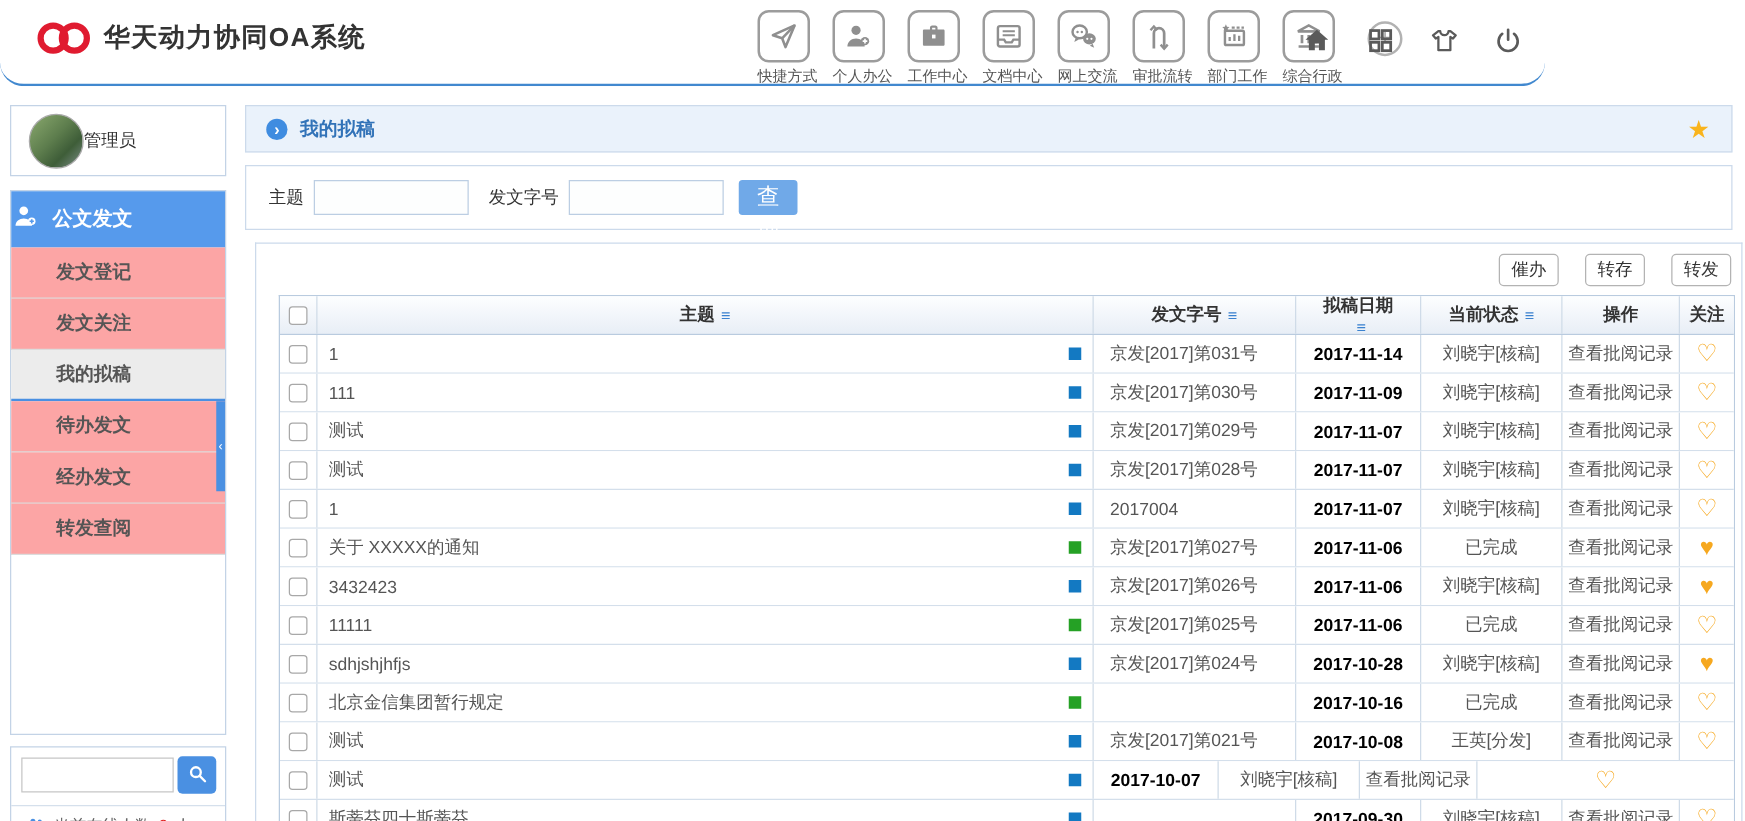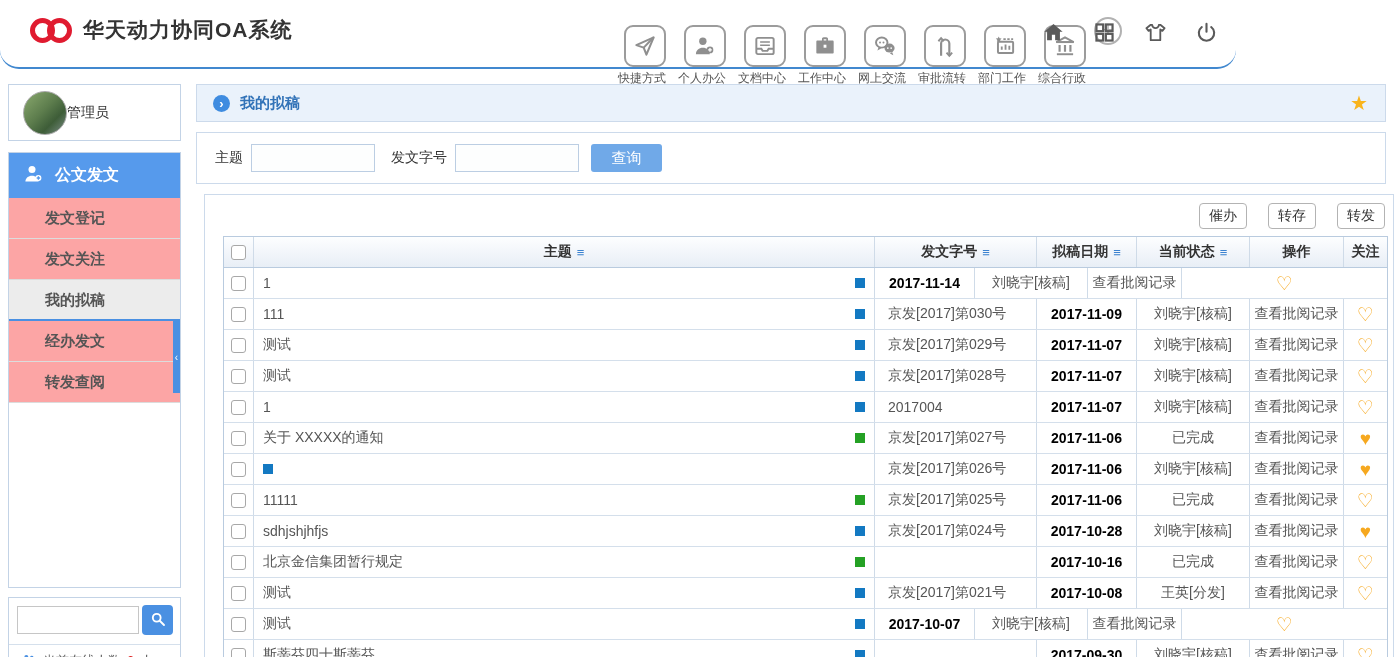--- a/index.html
+++ b/index.html
@@ -6,33 +6,33 @@
   body{width:1396px;height:657px;position:relative;overflow:hidden;background:#fff;
        font-family:"Liberation Sans","DejaVu Sans",sans-serif;}
   
   .topbar{position:absolute;left:0;top:0;width:1236px;height:67px;background:#fff;border-bottom:2px solid #4188cf;border-radius:19px;}
   .logo{position:absolute;left:30px;top:16px;display:flex;align-items:center;gap:11px;}
   .logo-rings{display:flex;align-items:center;}
   .ring{width:15px;height:15px;border:5px solid #e01b30;border-radius:50%;box-sizing:content-box;}
   .ring+.ring{margin-left:-8px;}
   .logo-text{font-size:21px;font-weight:bold;color:#333;letter-spacing:1px;}
   .nav{position:absolute;left:606px;top:8px;display:flex;align-items:flex-start;}
-  .nav-item{width:60px;display:flex;flex-direction:column;align-items:flex-end;gap:3px;cursor:pointer;margin-top:17px;}
+  .nav-item{width:60px;display:flex;flex-direction:column;align-items:flex-start;gap:3px;cursor:pointer;}
   .nav-icon{width:38px;height:38px;border:2px solid #9c9c9c;border-radius:9px;display:flex;align-items:center;justify-content:center;background:#fff;}
   .nav-icon svg{width:26px;height:26px;}
   .nav-label{font-size:12px;color:#555;white-space:nowrap;}
   .add-btn{width:24px;height:24px;border:2px solid #b2b2b2;border-radius:50%;color:#a8a8a8;font-size:18px;line-height:22px;text-align:center;margin:9px 0 0 8px;cursor:pointer;}
   .top-right{position:absolute;right:18px;top:21px;display:flex;gap:28px;align-items:center;}
   .top-right svg{width:23px;height:23px;cursor:pointer;}
   
   .user-card{position:absolute;left:8px;top:84px;width:173px;height:57px;border:1px solid #c3d3e6;background:#fff;display:flex;align-items:center;box-sizing:border-box;}
   .avatar{width:42px;height:42px;border-radius:50%;margin-left:14px;background:linear-gradient(135deg,#8aa96e 0%,#5d7d4d 45%,#3e5d38 70%,#7d8f89 100%);border:1px solid #aaa;}
   .user-name{font-size:14px;color:#333;}
   .menu-panel{position:absolute;left:8px;top:152px;width:173px;height:436px;border:1px solid #c3d3e6;background:#fff;box-sizing:border-box;}
-  .section-header{height:45px;background:#569aec;display:flex;align-items:center;color:#fff;font-size:16px;font-weight:bold;gap:9px;padding-left:13px;}
+  .section-header{height:45px;background:#569aec;display:flex;align-items:center;color:#fff;font-size:16px;font-weight:bold;gap:9px;}
   .section-header svg{width:24px;height:24px;}
   .menu-item{height:40px;line-height:40px;padding-left:36px;font-size:15px;font-weight:bold;color:#555;border-bottom:1px solid #dcdcdc;cursor:pointer;background:#fca5a5;}
   .menu-item.selected{background:#ececec;border-bottom:2px solid #4a90e2;height:39px;line-height:39px;}
   .scroll-thumb{position:absolute;right:0;top:168px;width:7px;height:72px;background:#4a90e2;display:flex;align-items:center;justify-content:center;color:#fff;font-size:10px;cursor:pointer;}
   .search-panel{position:absolute;left:8px;top:597px;width:173px;height:70px;border:1px solid #c3d3e6;background:#fff;box-sizing:border-box;}
   .side-search-row{display:flex;padding:7px 7px 0 8px;align-items:center;}
   .side-search-input{flex:1;height:26px;border:1px solid #c6c6c6;outline:none;min-width:0;font-size:13px;padding:0 4px;}
   .side-search-btn{width:31px;height:30px;background:#4a90e2;border:none;border-radius:4px;margin-left:3px;display:flex;align-items:center;justify-content:center;cursor:pointer;}
   .side-search-btn svg{width:18px;height:18px;}
   .online-row{margin-top:9px;border-top:1px solid #d5e0ec;padding:6px 0 0 12px;display:flex;align-items:center;gap:6px;font-size:13px;color:#666;}
@@ -40,32 +40,32 @@
   .online-count{color:#e02020;}
   
   .breadcrumb{position:absolute;left:196px;top:84px;width:1190px;height:38px;background:#eaf2fb;border:1px solid #ccdaeb;display:flex;align-items:center;box-sizing:border-box;}
   .crumb-icon{width:17px;height:17px;border-radius:50%;background:#3f8ce0;color:#fff;font-size:13px;font-weight:bold;display:flex;align-items:center;justify-content:center;margin-left:16px;line-height:1;}
   .crumb-title{margin-left:10px;font-size:15px;color:#3273b8;font-weight:bold;}
   .star{margin-left:auto;margin-right:17px;color:#f9b41c;font-size:20px;cursor:pointer;}
   .filter-panel{position:absolute;left:196px;top:132px;width:1190px;height:52px;background:#fff;border:1px solid #ccdaeb;display:flex;align-items:center;box-sizing:border-box;}
   .f-label{font-size:14px;color:#333;}
   .ml18{margin-left:18px;} .ml16{margin-left:16px;}
   .f-input{width:114px;height:26px;border:1px solid #bccee3;background:#fdfefe;margin-left:8px;outline:none;font-size:13px;padding:0 4px;}
-  .query-btn{margin-left:12px;width:71px;height:28px;background:#70a9e8;border:none;border-radius:3px;color:#fff;font-size:15px;cursor:pointer;}
+  .query-btn{margin-left:12px;width:47px;height:28px;background:#70a9e8;border:none;border-radius:3px;color:#fff;font-size:18px;cursor:pointer;}
   .content-panel{position:absolute;left:204px;top:194px;width:1190px;height:566px;background:#fff;border:1px solid #ccdaeb;border-bottom:none;box-sizing:border-box;}
   .action-row{position:absolute;top:8px;right:8px;display:flex;gap:21px;}
   .action-btn{min-width:48px;height:26px;border:1px solid #b3b3b3;border-radius:4px;background:#fff;font-size:14px;color:#333;padding:0 9px;cursor:pointer;}
   
   .table{position:absolute;left:18px;top:41px;width:1165px;border:1px solid #b9cbdf;border-bottom:none;box-sizing:border-box;}
   .trow{display:flex;height:30px;border-bottom:1px solid #d4dfeb;background:#fff;}
   .trow.thead{background:linear-gradient(#fdfeff,#e8eef6);border-bottom:1px solid #b9cbdf;}
   .cell{display:flex;align-items:center;justify-content:center;font-size:14px;color:#555;border-right:1px solid #cfdbe8;box-sizing:border-box;overflow:hidden;}
   .cell:last-child{border-right:none;}
   .thead .cell{color:#333;font-weight:bold;}
-  .w0{width:30px;} .w1{width:621px;} .w2{width:162px;} .w3{width:100px;} .w4{width:113px;} .w5{width:94px;} .w6{flex:1;}
+  .w0{width:30px;} .w1{width:621px;} .w2{width:162px;} .w3{width:100px;flex-direction:column;} .w4{width:113px;} .w5{width:94px;} .w6{flex:1;}
   .subject-cell{justify-content:flex-start;padding:0 9px;}
   .subject-text{flex:1;white-space:nowrap;overflow:hidden;text-overflow:ellipsis;cursor:pointer;}
   .marker{width:10px;height:10px;flex:none;}
   .docno-cell{justify-content:flex-start;padding-left:13px;}
   .date-cell{color:#000000;font-weight:bold;}
   .sort{color:#3b82d0;margin-left:5px;font-size:13px;font-weight:normal;cursor:pointer;}
   .checkbox{width:13px;height:13px;border:1px solid #a8a8a8;border-radius:3px;background:#fff;cursor:pointer;}
   .heart{font-size:19px;color:#f6a81f;cursor:pointer;line-height:1;}
   .view-link{cursor:pointer;}
 </style>
@@ -96,36 +96,36 @@
             <circle cx="10" cy="7.6" r="3.4"></circle>
             <path d="M3.6 19.5c0-3.5 2.9-5.9 6.4-5.9s6.4 2.4 6.4 5.9z"></path>
             <circle cx="16.6" cy="15.6" r="3.1"></circle>
             <path d="M16.6 13.9v3.4M14.9 15.6h3.4" stroke="#fff" stroke-width="1.2"></path>
           </svg>
         </div>
         <div class="nav-label">个人办公</div>
       </div>
       <div class="nav-item">
         <div class="nav-icon">
+          <svg viewBox="0 0 24 24" fill="#8f8f8f">
+            <path d="M9.2 7V5.6c0-.9.7-1.6 1.6-1.6h2.4c.9 0 1.6.7 1.6 1.6V7h4.2c.6 0 1 .4 1 1v10c0 .6-.4 1-1 1H5c-.6 0-1-.4-1-1V8c0-.6.4-1 1-1zm1.6 0h2.4V5.8h-2.4z"></path>
+            <rect x="10.7" y="10.8" width="2.6" height="2.8" fill="#fff"></rect>
+          </svg>
+        </div>
+        <div class="nav-label">工作中心</div>
+      </div>
+      <div class="nav-item">
+        <div class="nav-icon">
           <svg viewBox="0 0 24 24" fill="none" stroke="#8f8f8f" stroke-width="1.8">
             <rect x="4" y="4.5" width="16" height="15" rx="1.5"></rect>
             <path d="M7.5 8.3h9M7.5 11.3h9" stroke-width="1.5"></path>
             <path d="M4 14.5h4.6l1.2 2h4.4l1.2-2H20"></path>
           </svg>
         </div>
         <div class="nav-label">文档中心</div>
-      </div>
-      <div class="nav-item">
-        <div class="nav-icon">
-          <svg viewBox="0 0 24 24" fill="#8f8f8f">
-            <path d="M9.2 7V5.6c0-.9.7-1.6 1.6-1.6h2.4c.9 0 1.6.7 1.6 1.6V7h4.2c.6 0 1 .4 1 1v10c0 .6-.4 1-1 1H5c-.6 0-1-.4-1-1V8c0-.6.4-1 1-1zm1.6 0h2.4V5.8h-2.4z"></path>
-            <rect x="10.7" y="10.8" width="2.6" height="2.8" fill="#fff"></rect>
-          </svg>
-        </div>
-        <div class="nav-label">工作中心</div>
       </div>
       <div class="nav-item">
         <div class="nav-icon">
           <svg viewBox="0 0 24 24">
             <ellipse cx="9" cy="8.8" rx="5.3" ry="4.7" fill="none" stroke="#8f8f8f" stroke-width="1.8"></ellipse>
             <path d="M6.2 12.8l-1.2 3.4 3.4-1.8z" fill="#8f8f8f"></path>
             <circle cx="7.4" cy="8.8" r=".9" fill="#8f8f8f"></circle>
             <circle cx="10.6" cy="8.8" r=".9" fill="#8f8f8f"></circle>
             <ellipse cx="16.2" cy="13.9" rx="4.7" ry="4.1" fill="#8f8f8f"></ellipse>
             <path d="M18.6 17.6l1.1 2.9-3.2-1.5z" fill="#8f8f8f"></path>
@@ -201,20 +201,21 @@
           <path d="M3.4 19.6c0-3.6 3-5.9 6.6-5.9s6.6 2.3 6.6 5.9z"></path>
           <circle cx="16.4" cy="16" r="3"></circle>
           <path d="M16.4 14.3v3.4M14.7 16h3.4" stroke="#569aec" stroke-width="1.3"></path>
         </svg></span>
     <span>公文发文</span>
   </div>
   <div id="menu-items">
       <div class="menu-item">发文登记</div>
       <div class="menu-item">发文关注</div>
       <div class="menu-item selected">我的拟稿</div>
+      <div class="menu-item">待办发文</div>
       <div class="menu-item">经办发文</div>
       <div class="menu-item">转发查阅</div>
     </div>
   <div class="scroll-thumb">
     <span>‹</span>
   </div>
 </div>
 
 <div class="search-panel">
   <div class="side-search-row">
@@ -289,20 +290,21 @@
       </div>
     <div id="table-body">
         <div class="trow">
           <div class="cell w0">
             <span class="checkbox"></span>
           </div>
           <div class="cell w1 subject-cell">
             <span class="subject-text">1</span>
             <span class="marker" style="background: rgb(19, 121, 194);"></span>
           </div>
+          <div class="cell w2 docno-cell">京发[2017]第031号</div>
           <div class="cell w3 date-cell">2017-11-14</div>
           <div class="cell w4">刘晓宇[核稿]</div>
           <div class="cell w5">
             <span class="view-link">查看批阅记录</span>
           </div>
           <div class="cell w6">
             <span class="heart">♡</span>
           </div>
         </div>
         <div class="trow">
@@ -393,20 +395,21 @@
           </div>
           <div class="cell w6">
             <span class="heart">♥</span>
           </div>
         </div>
         <div class="trow">
           <div class="cell w0">
             <span class="checkbox"></span>
           </div>
           <div class="cell w1 subject-cell">
+            <span class="subject-text">3432423</span>
             <span class="marker" style="background: rgb(19, 121, 194);"></span>
           </div>
           <div class="cell w2 docno-cell">京发[2017]第026号</div>
           <div class="cell w3 date-cell">2017-11-06</div>
           <div class="cell w4">刘晓宇[核稿]</div>
           <div class="cell w5">
             <span class="view-link">查看批阅记录</span>
           </div>
           <div class="cell w6">
             <span class="heart">♥</span>

